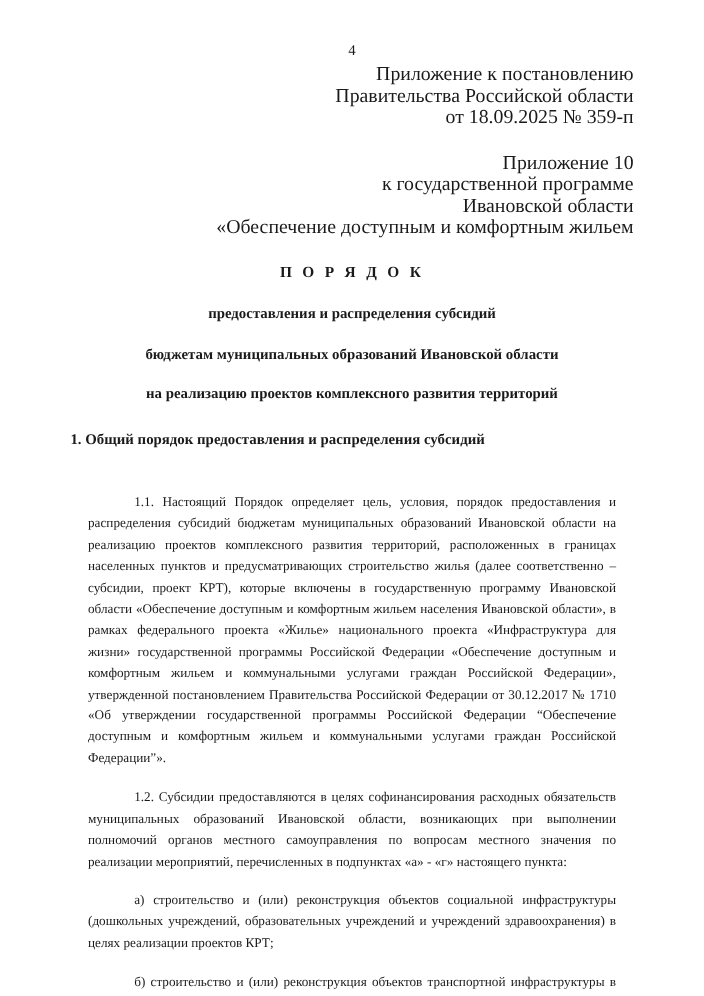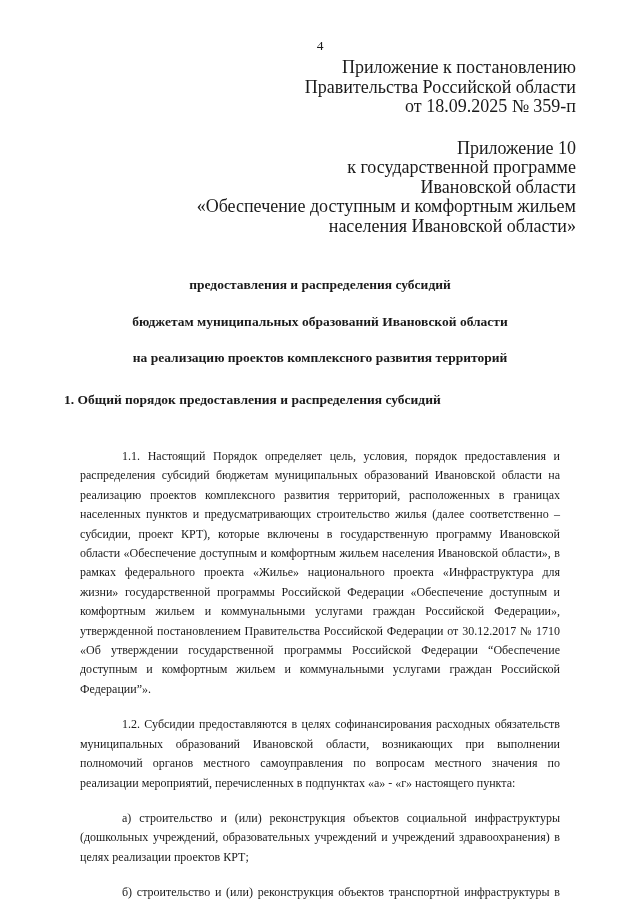--- a/index.html
+++ b/index.html
@@ -86,26 +86,26 @@
       <span class="ln">от 18.09.2025 № 359-п</span>
     </div>
 
     <div class="spacer-md"></div>
 
     <div class="block-right">
       <span class="ln">Приложение 10</span>
       <span class="ln">к государственной программе</span>
       <span class="ln">Ивановской области</span>
       <span class="ln">«Обеспечение доступным и комфортным жильем</span>
-      <span class="ln">населения Ивановской области»</span>
     </div>
 
     <div class="spacer-md"></div>
 
     <div class="title-wrap">
+      <span class="title-main">П О Р Я Д О К</span>
       <span class="ln">предоставления и распределения субсидий</span>
       <span class="ln">бюджетам муниципальных образований Ивановской области</span>
       <span class="ln">на реализацию проектов комплексного развития территорий</span>
     </div>
 
     <div class="spacer-md"></div>
 
     <div class="section-heading">1. Общий порядок предоставления и распределения субсидий</div>
 
     <div class="spacer-md"></div>

